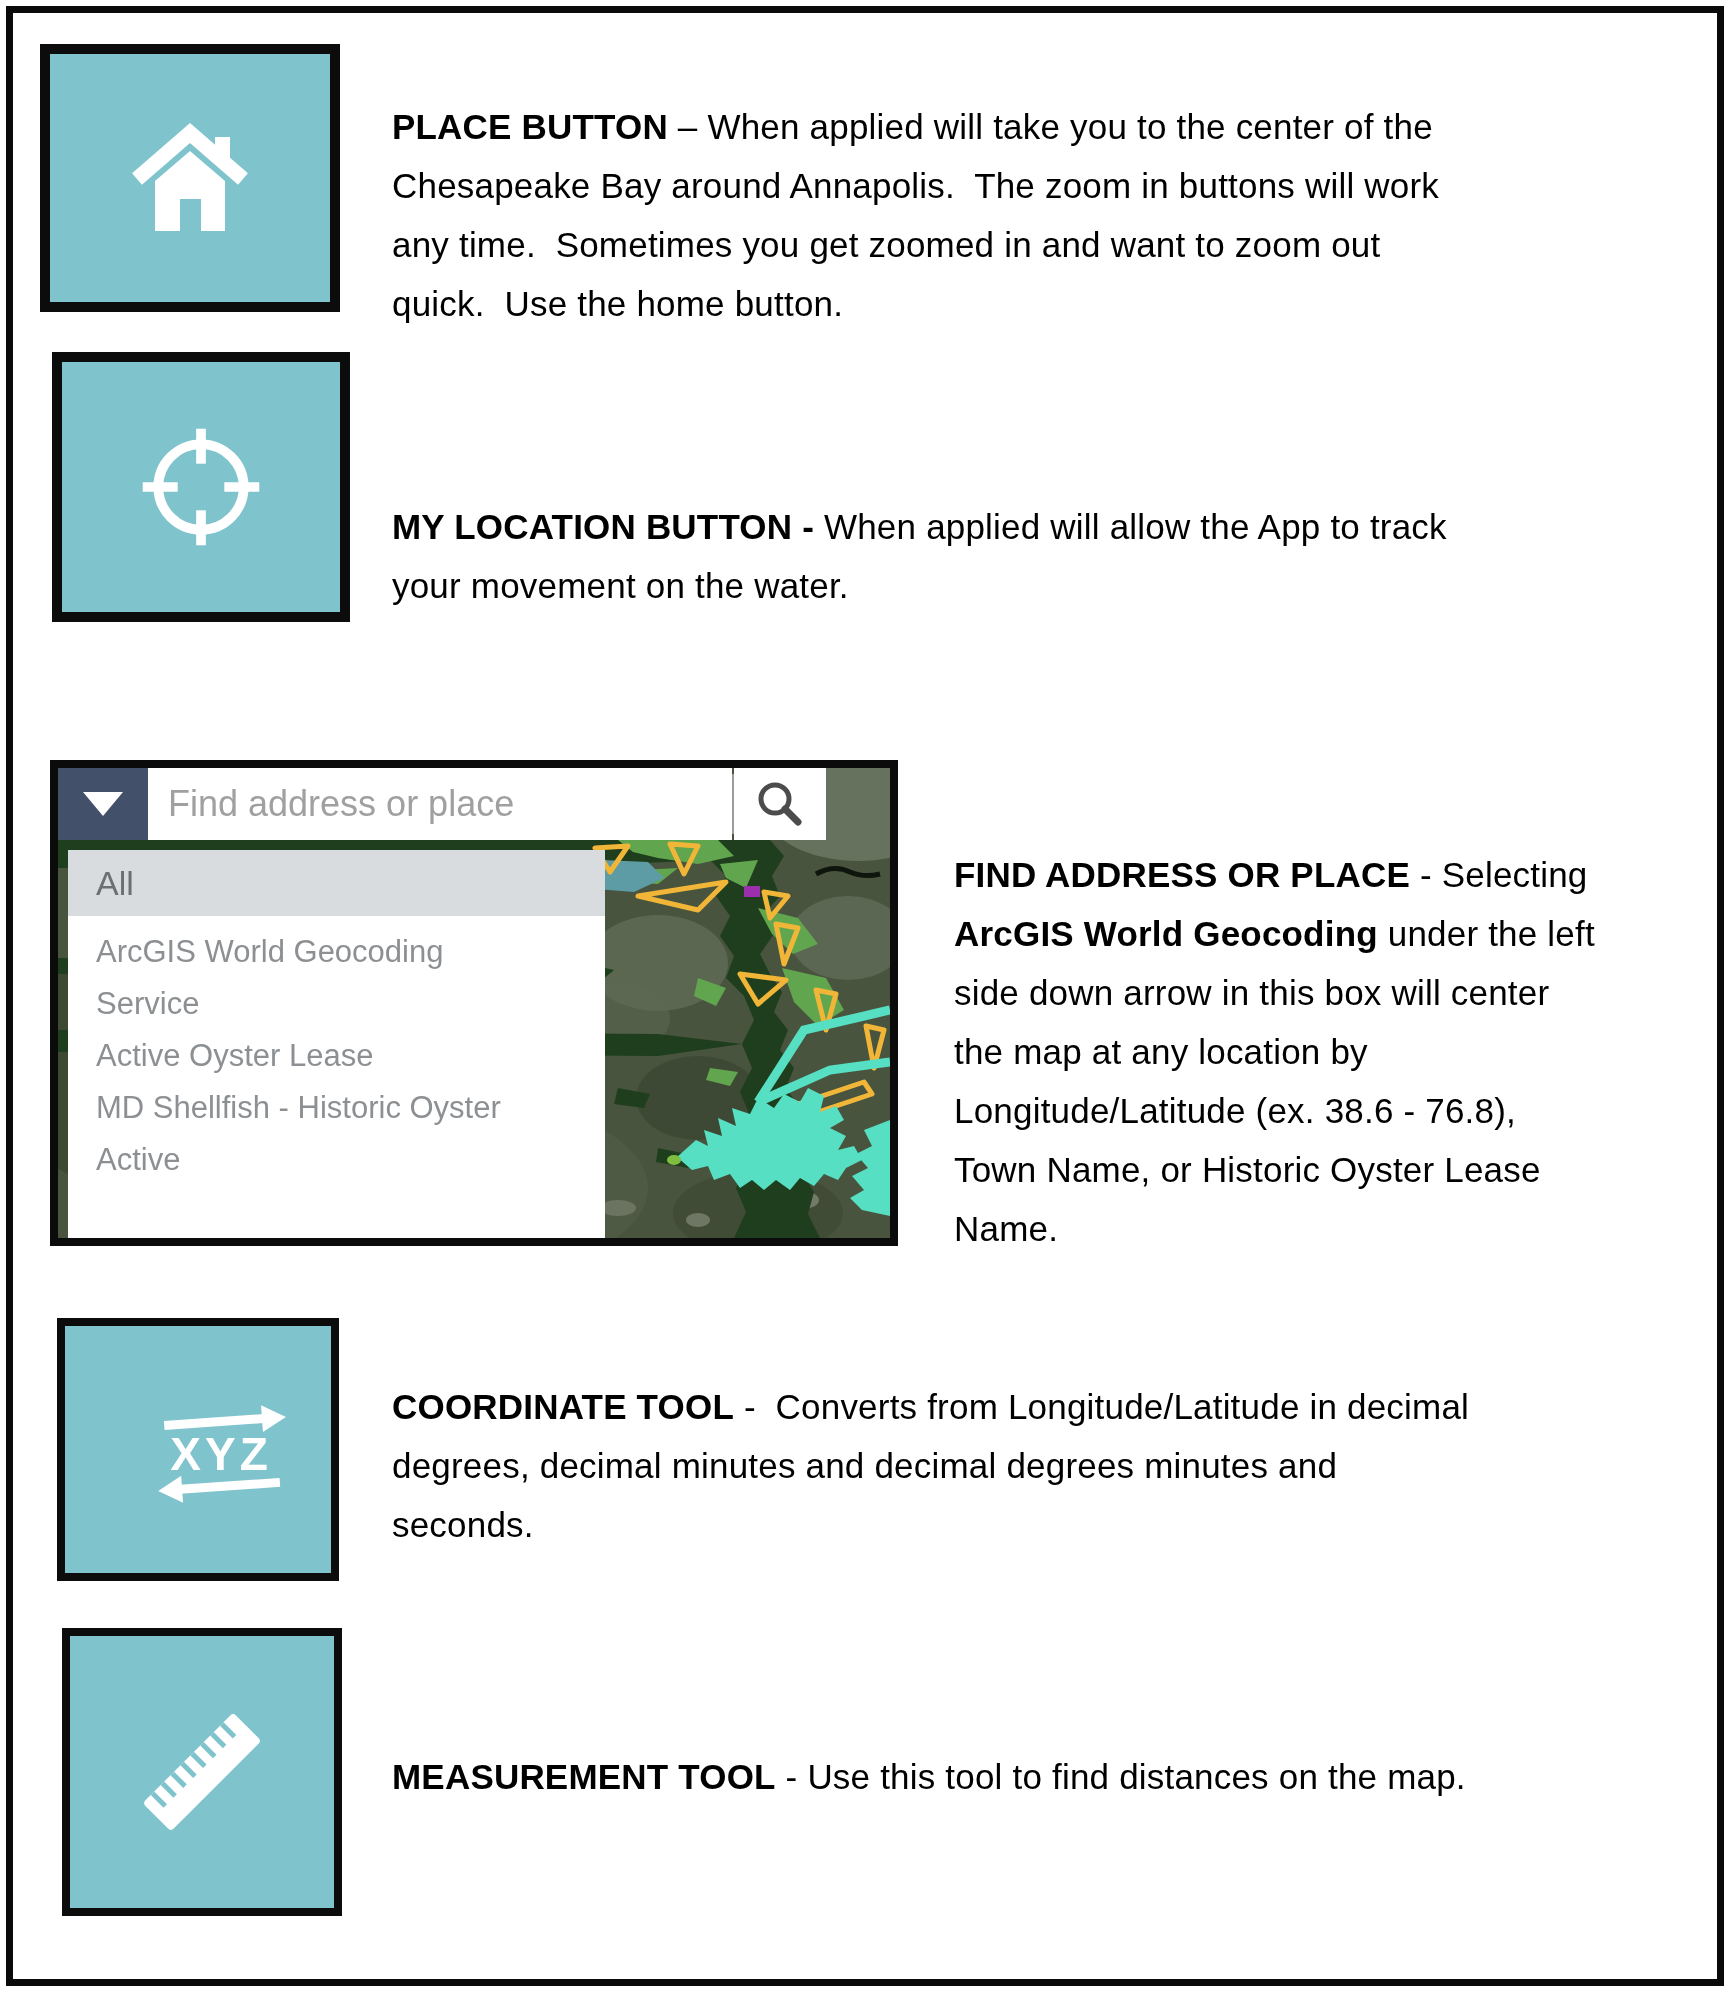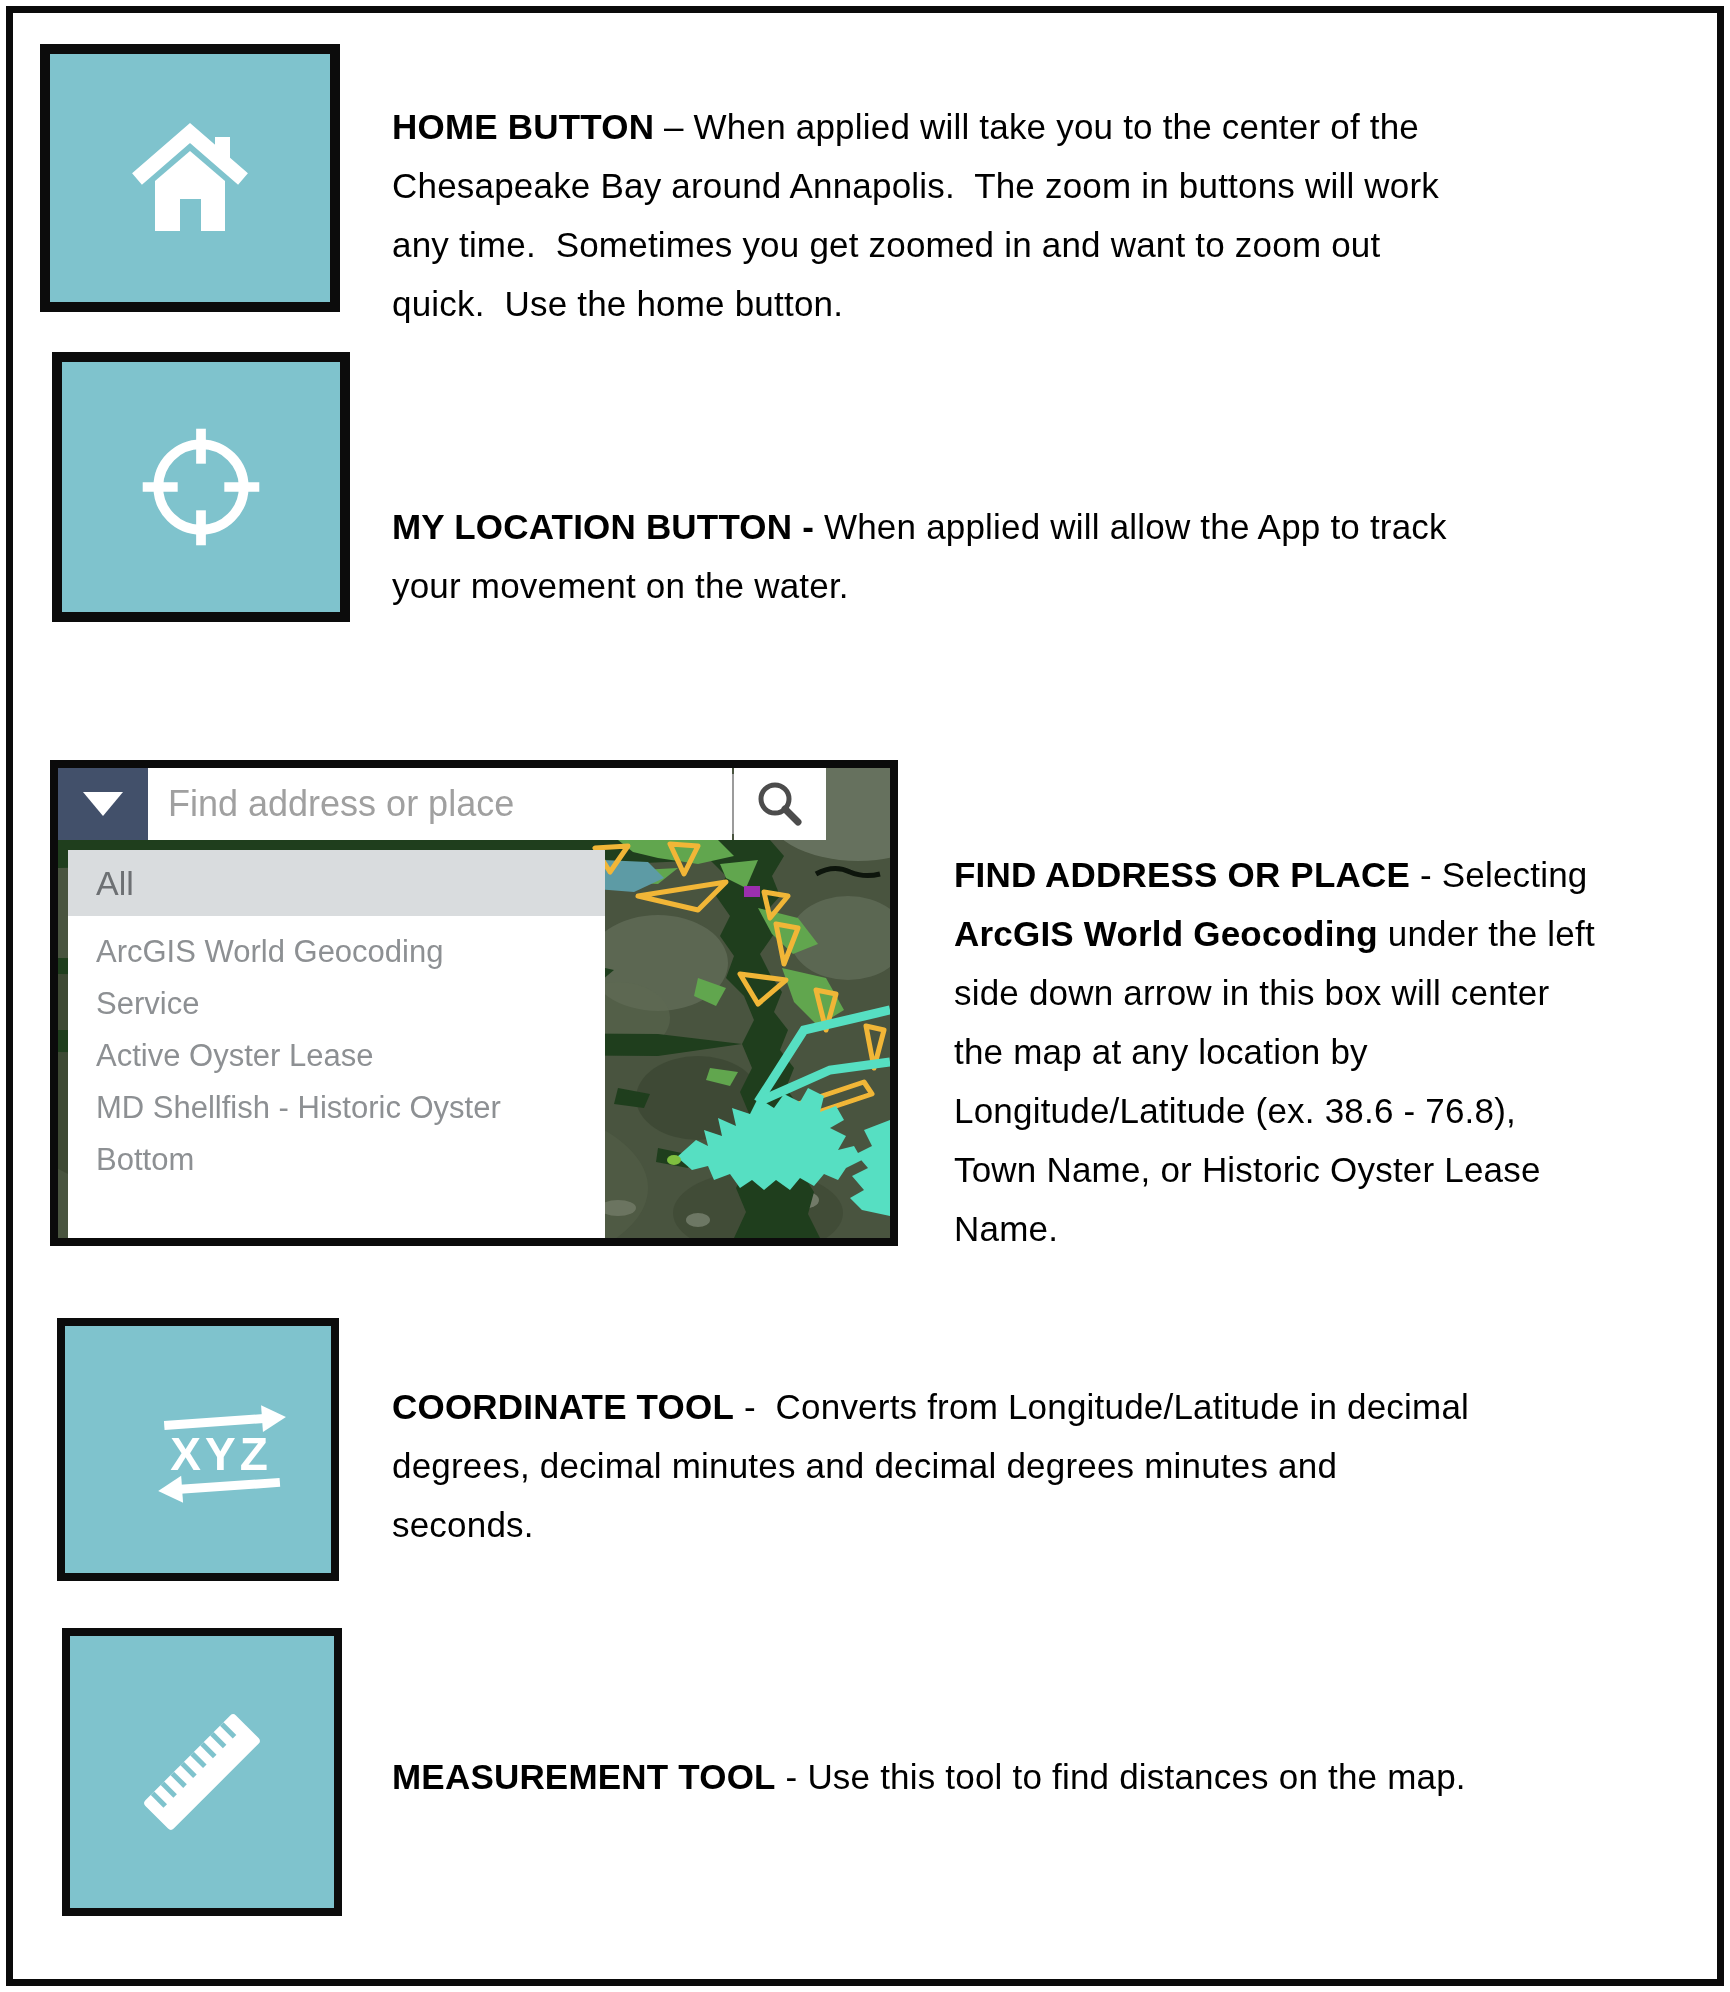--- a/index.html
+++ b/index.html
@@ -51,21 +51,21 @@
   <div class="page-frame"></div>
 
   <div class="tool-btn" style="left:40px;top:44px;width:300px;height:268px;">
     <svg width="132" height="118" viewBox="0 0 130 118">
       <polyline points="12,60 65,14 118,60" fill="none" stroke="#ffffff" stroke-width="15"></polyline>
       <rect x="90" y="18" width="15" height="26" fill="#ffffff"></rect>
       <path d="M30,62 L65,32 L100,62 L100,112 L30,112 Z" fill="#ffffff"></path>
       <rect x="55" y="80" width="21" height="32" fill="#7fc3cd"></rect>
     </svg>
   </div>
-  <p class="desc" style="left:392px;top:62px;width:1240px;"><b>HOME BUTTON</b><span> – When applied will take you to the center of the
+  <p class="desc" style="left:392px;top:62px;width:1240px;"><b>PLACE BUTTON</b><span> – When applied will take you to the center of the
 Chesapeake Bay around Annapolis.  The zoom in buttons will work
 any time.  Sometimes you get zoomed in and want to zoom out
 quick.  Use the home button.</span></p>
 
   <div class="tool-btn" style="left:52px;top:352px;width:298px;height:270px;">
     <svg width="136" height="136" viewBox="-70 -70 140 140">
       <circle cx="0" cy="0" r="44" fill="none" stroke="#ffffff" stroke-width="10"></circle>
       <line x1="0" y1="-60" x2="0" y2="-24" stroke="#ffffff" stroke-width="10"></line>
       <line x1="0" y1="24" x2="0" y2="60" stroke="#ffffff" stroke-width="10"></line>
       <line x1="-60" y1="0" x2="-24" y2="0" stroke="#ffffff" stroke-width="10"></line>
@@ -158,21 +158,21 @@
         </svg>
       </div>
     </div>
 
     <div class="panel">
       <div class="row all">All</div>
       <div class="row">ArcGIS World Geocoding</div>
       <div class="row">Service</div>
       <div class="row">Active Oyster Lease</div>
       <div class="row">MD Shellfish - Historic Oyster</div>
-      <div class="row">Bottom</div>
+      <div class="row">Active</div>
     </div>
   </div>
 
   <p class="desc" style="left:922px;top:810px;width:740px;margin-left:32px;"><b>FIND ADDRESS OR PLACE</b><span> - Selecting
 </span><b>ArcGIS World Geocoding</b><span> under the left
 side down arrow in this box will center
 the map at any location by
 Longitude/Latitude (ex. 38.6 - 76.8),
 Town Name, or Historic Oyster Lease
 Name.</span></p>

